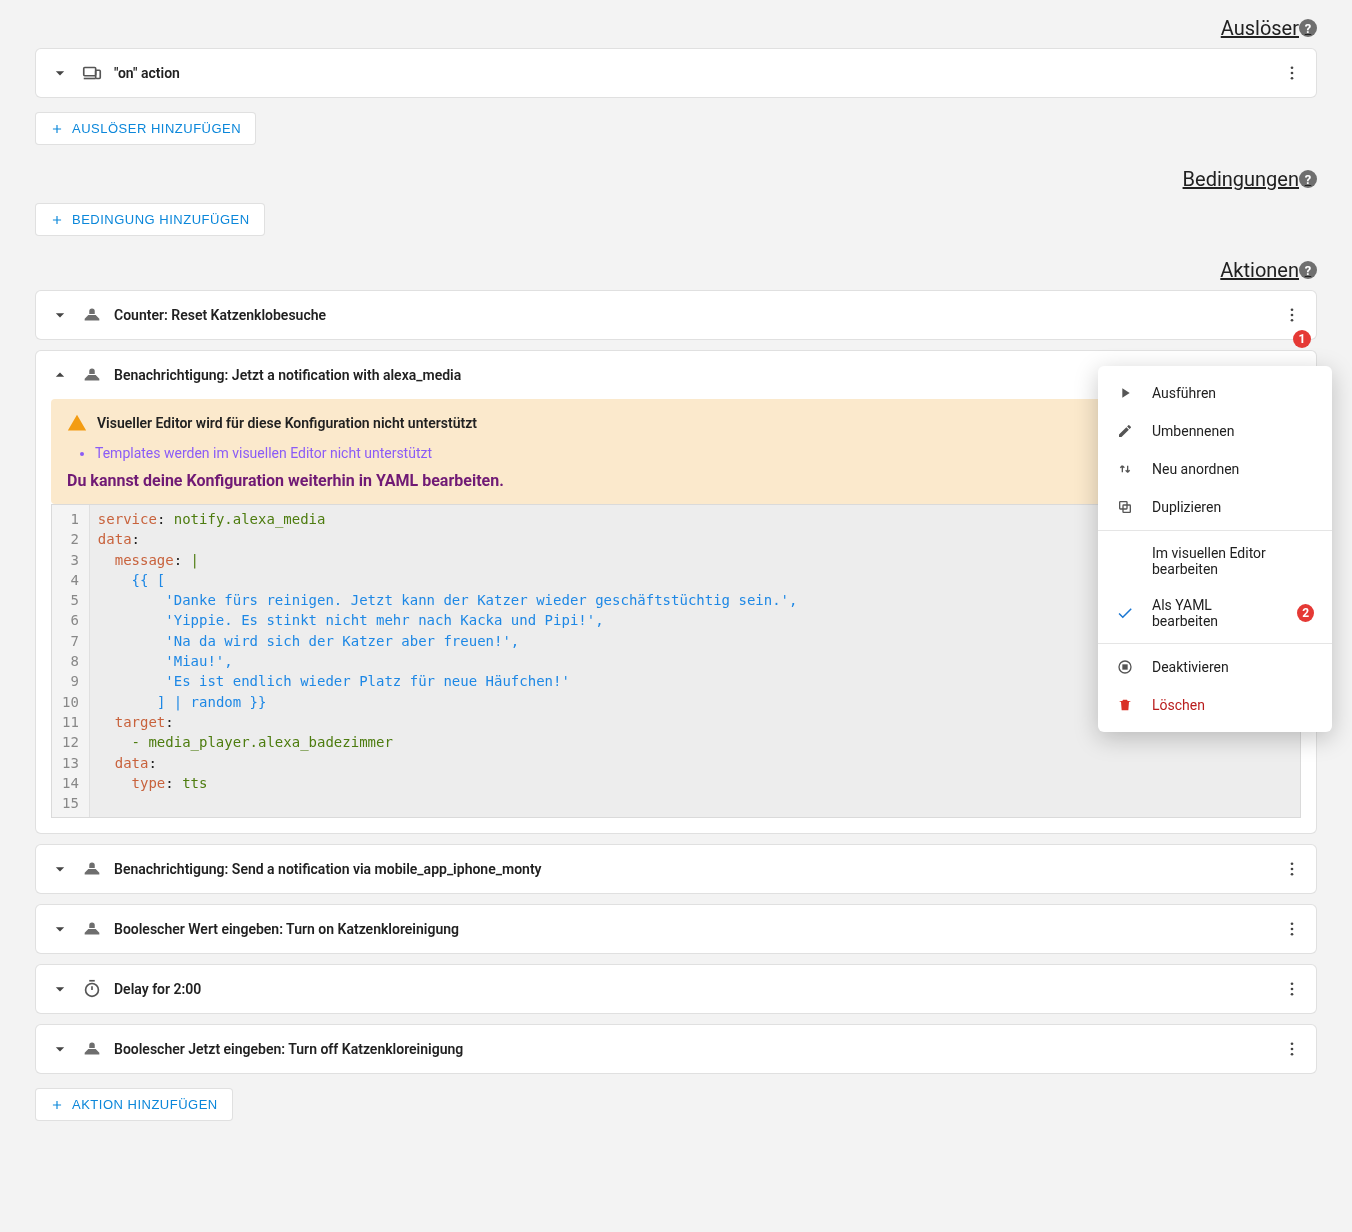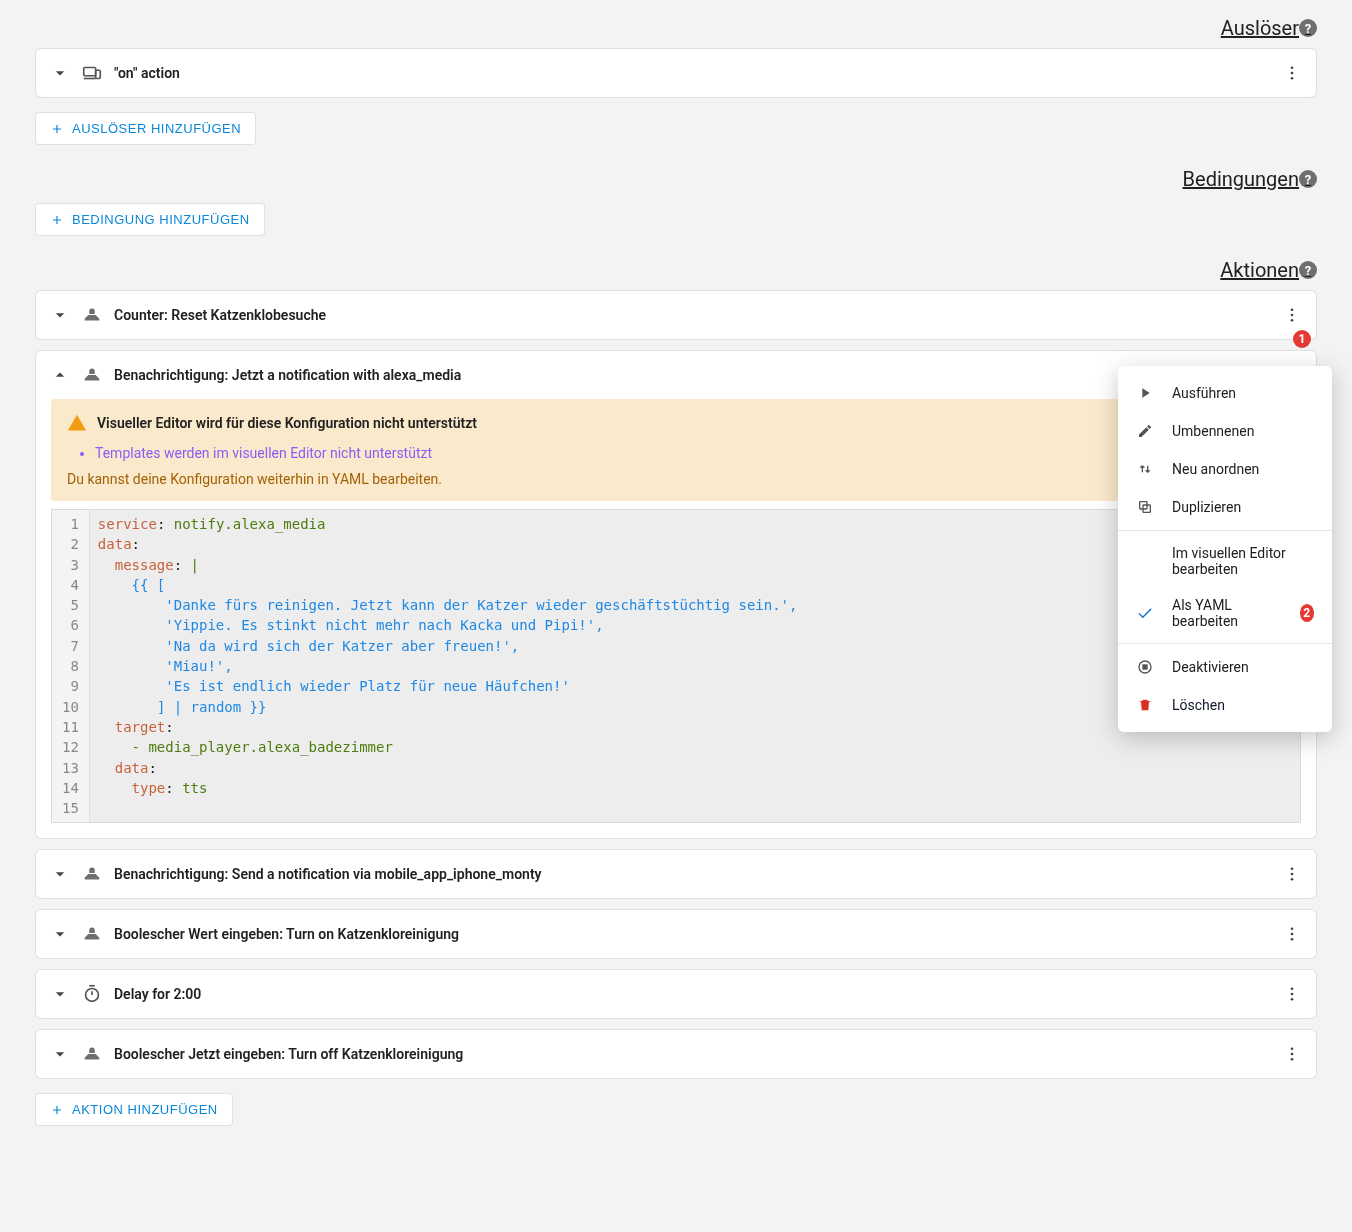--- a/index.html
+++ b/index.html
@@ -89,35 +89,35 @@
     margin-bottom: 6px;
   }
   .add-btn svg { width: 14px; height: 14px; }
 
   
   .expanded-body { padding: 0 15px 15px 15px; }
   .warning {
     background: #fbe9cc;
     border-radius: 4px;
     padding: 14px 16px 14px 16px;
-    margin-bottom: 8px;
+    margin-bottom: 0;
   }
   .warning-header {
     display: flex;
     align-items: center;
     gap: 10px;
     font-size: 14px;
     font-weight: 600;
     color: #212121;
     margin-bottom: 12px;
   }
   .warning-header svg { color: #f39c12; }
   .warning ul { margin: 0 0 10px 28px; padding: 0; }
   .warning li { font-size: 14px; color: #8b5cf6; margin: 4px 0; }
-  .warning p { margin: 10px 0 0 0; font-size: 14px; color: #a16207; }
+  .warning p { margin: 10px 0 0 0; font-size: 16px; color: #701a75; font-weight: bold; }
 
   .code-block {
     display: flex;
     font-family: ui-monospace, SFMono-Regular, Menlo, Consolas, monospace;
     font-size: 14px;
     line-height: 1.45;
     background: #ededed;
     border: 1px solid rgba(0,0,0,0.08);
   }
   .gutter {
@@ -148,39 +148,39 @@
     width: 18px; height: 18px;
     border-radius: 50%;
     font-size: 12px; font-weight: 700;
     display: flex; align-items: center; justify-content: center;
     z-index: 6;
   }
   .context-menu {
     position: absolute;
     top: 366px;
     right: 20px;
-    width: 214px;
+    width: 234px;
     background: #fff;
     border-radius: 6px;
     box-shadow: 0 6px 24px rgba(0,0,0,0.22);
     padding: 8px 0;
     z-index: 5;
   }
   .menu-item {
     display: flex;
     align-items: center;
     gap: 18px;
     padding: 10px 18px;
     font-size: 14px;
     color: #212121;
     cursor: pointer;
   }
   .menu-item.indent { padding-left: 54px; }
   .menu-item .mi-icon { width: 18px; height: 18px; display: flex; align-items: center; justify-content: center; color: #555; }
-  .menu-item.danger { color: #0f172a; }
+  .menu-item.danger { color: #b91c1c; }
   .menu-item.danger .mi-icon { color: #d93025; }
   .menu-item.checked .mi-icon { color: #1976d2; }
   .menu-sep { height: 1px; background: rgba(0,0,0,0.1); margin: 4px 0; }
   .menu-badge {
     background: #e53935;
     color: #fff;
     width: 18px; height: 18px;
     border-radius: 50%;
     font-size: 12px; font-weight: 700;
     display: inline-flex; align-items: center; justify-content: center;

